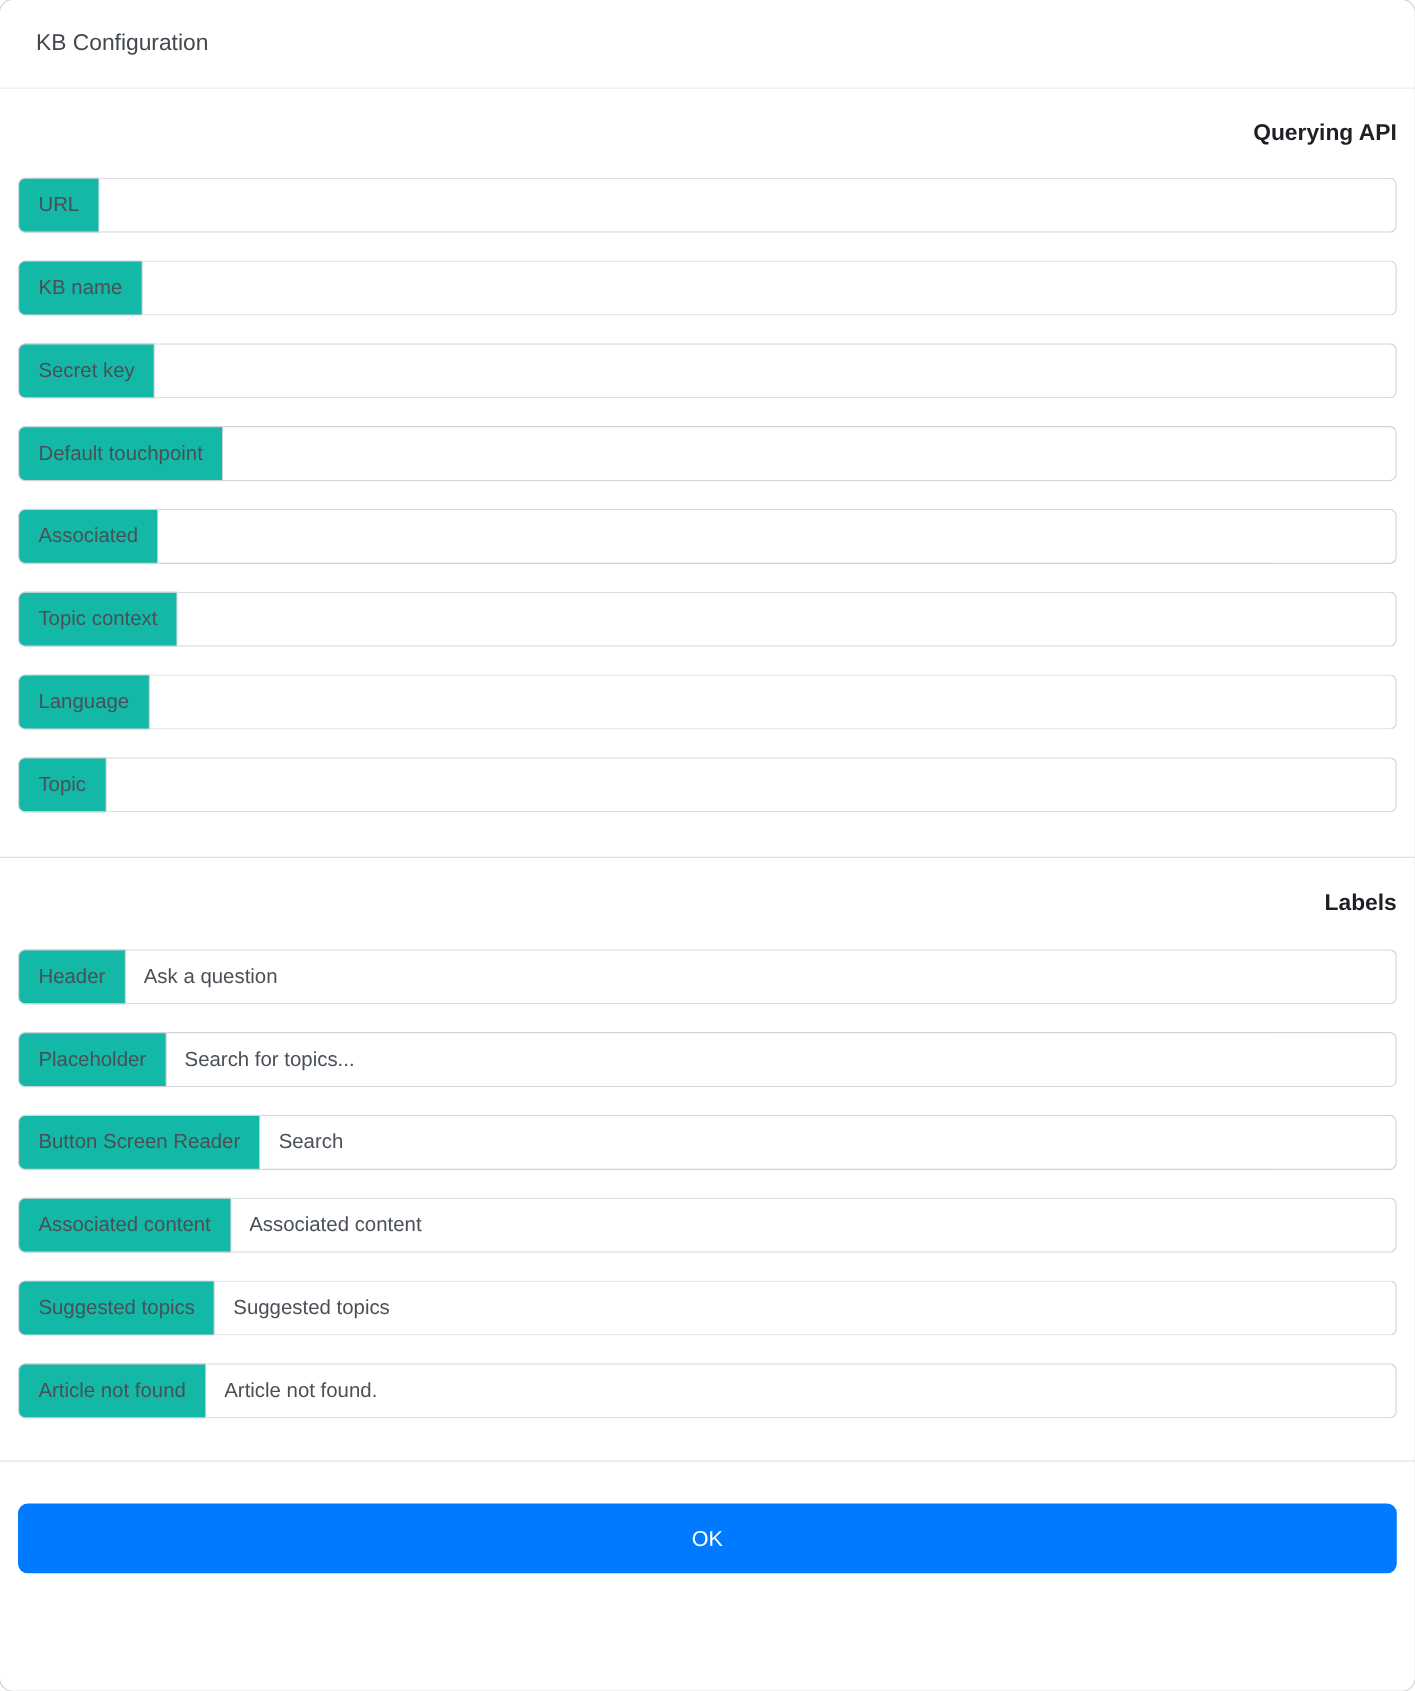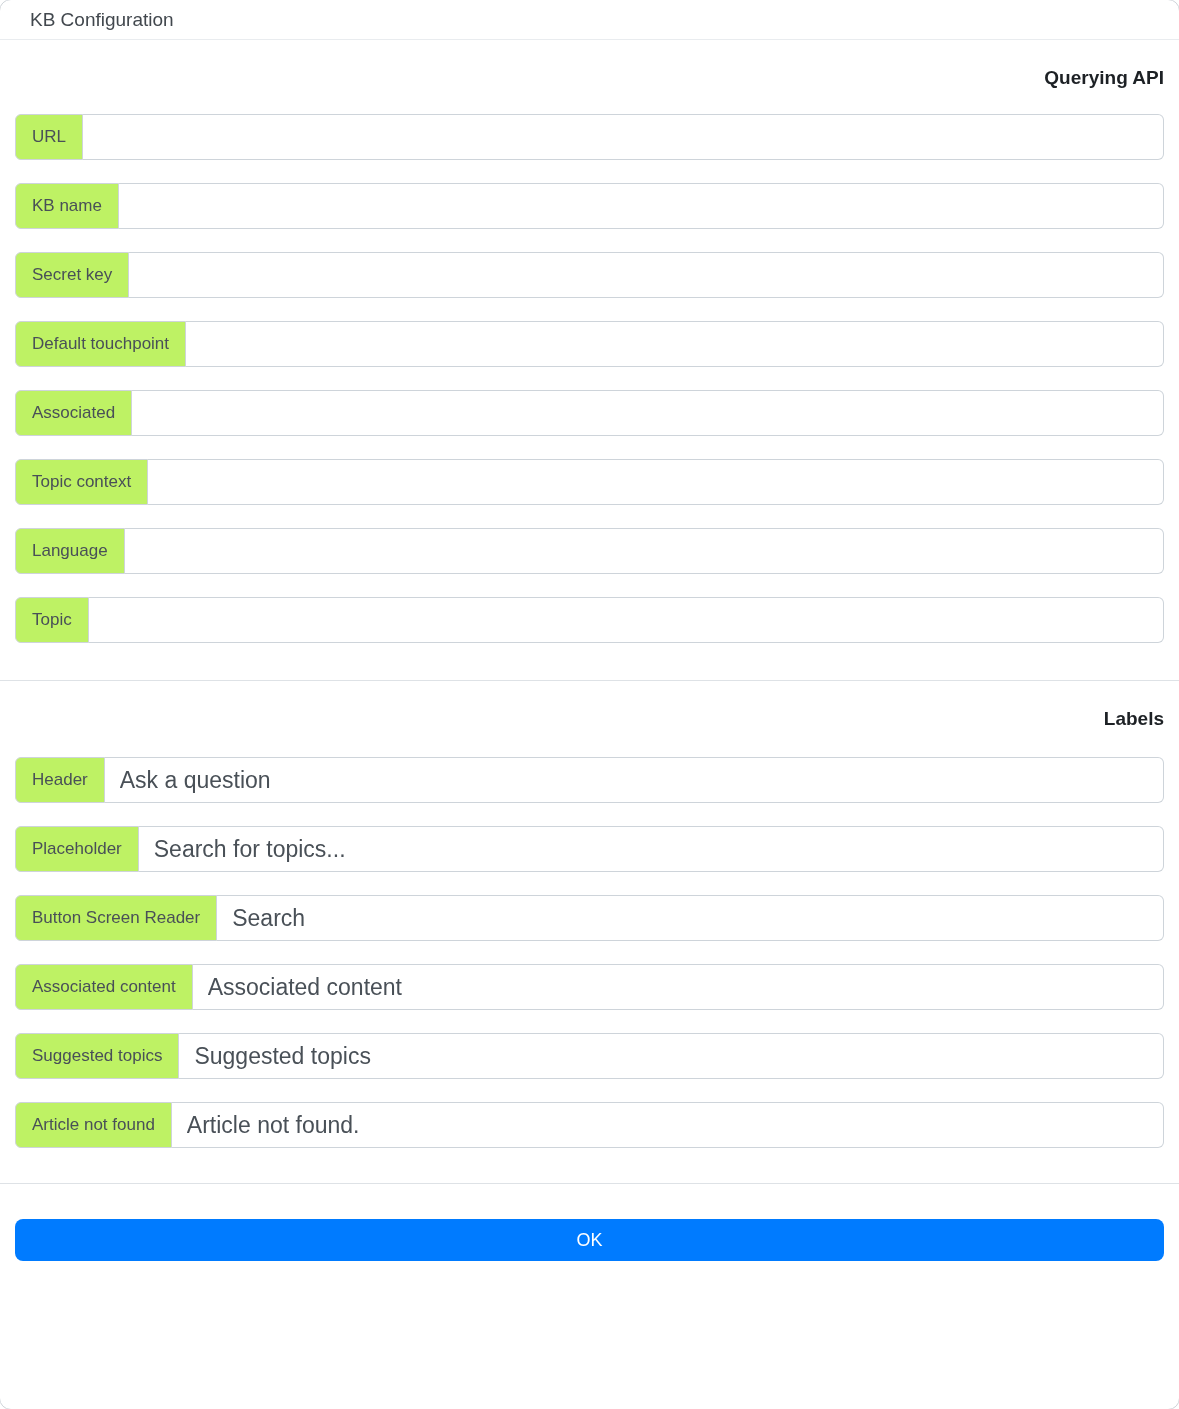--- a/index.html
+++ b/index.html
@@ -16,21 +16,21 @@
     top: -1px;
     left: -1px;
     width: 1181px;
     min-height: 1411px;
     box-sizing: border-box;
     background: #ffffff;
     border: 1px solid #cfd4d9;
     border-radius: 12px;
   }
   .modal-header {
-    padding: 8px 30px;
+    padding: 25px 30px;
     border-bottom: 1px solid #e9ecef;
   }
   .modal-title {
     font-size: 19px;
     line-height: 23px;
     font-weight: 400;
     color: #42484e;
   }
   .section {
     padding: 26px 15px 37px;
@@ -51,50 +51,50 @@
   .field-row {
     display: flex;
     height: 46px;
     margin-bottom: 23px;
   }
   .field-row:last-child { margin-bottom: 0; }
   .addon {
     display: flex;
     align-items: center;
     padding: 0 16px;
-    background: #bef264;
+    background: #14b8a6;
     border: 1px solid #ced4da;
     border-radius: 6px 0 0 6px;
     color: #495057;
     font-size: 17px;
     white-space: nowrap;
     box-sizing: border-box;
   }
   input.field {
     flex: 1;
     min-width: 0;
     box-sizing: border-box;
     border: 1px solid #ced4da;
     border-left: none;
     border-radius: 0 6px 6px 0;
     padding: 0 15px;
-    font-size: 23px;
+    font-size: 17px;
     color: #495057;
     font-family: inherit;
     background: #ffffff;
     outline: none;
   }
   .modal-footer {
     border-top: 1px solid #dee2e6;
     padding: 35px 15px 17px;
   }
   .ok-button {
     display: block;
     width: 100%;
-    height: 42px;
+    height: 58px;
     background: #007bff;
     color: #ffffff;
     border: none;
     border-radius: 8px;
     font-size: 18px;
     font-family: inherit;
     cursor: pointer;
   }
 </style>
 </head>

